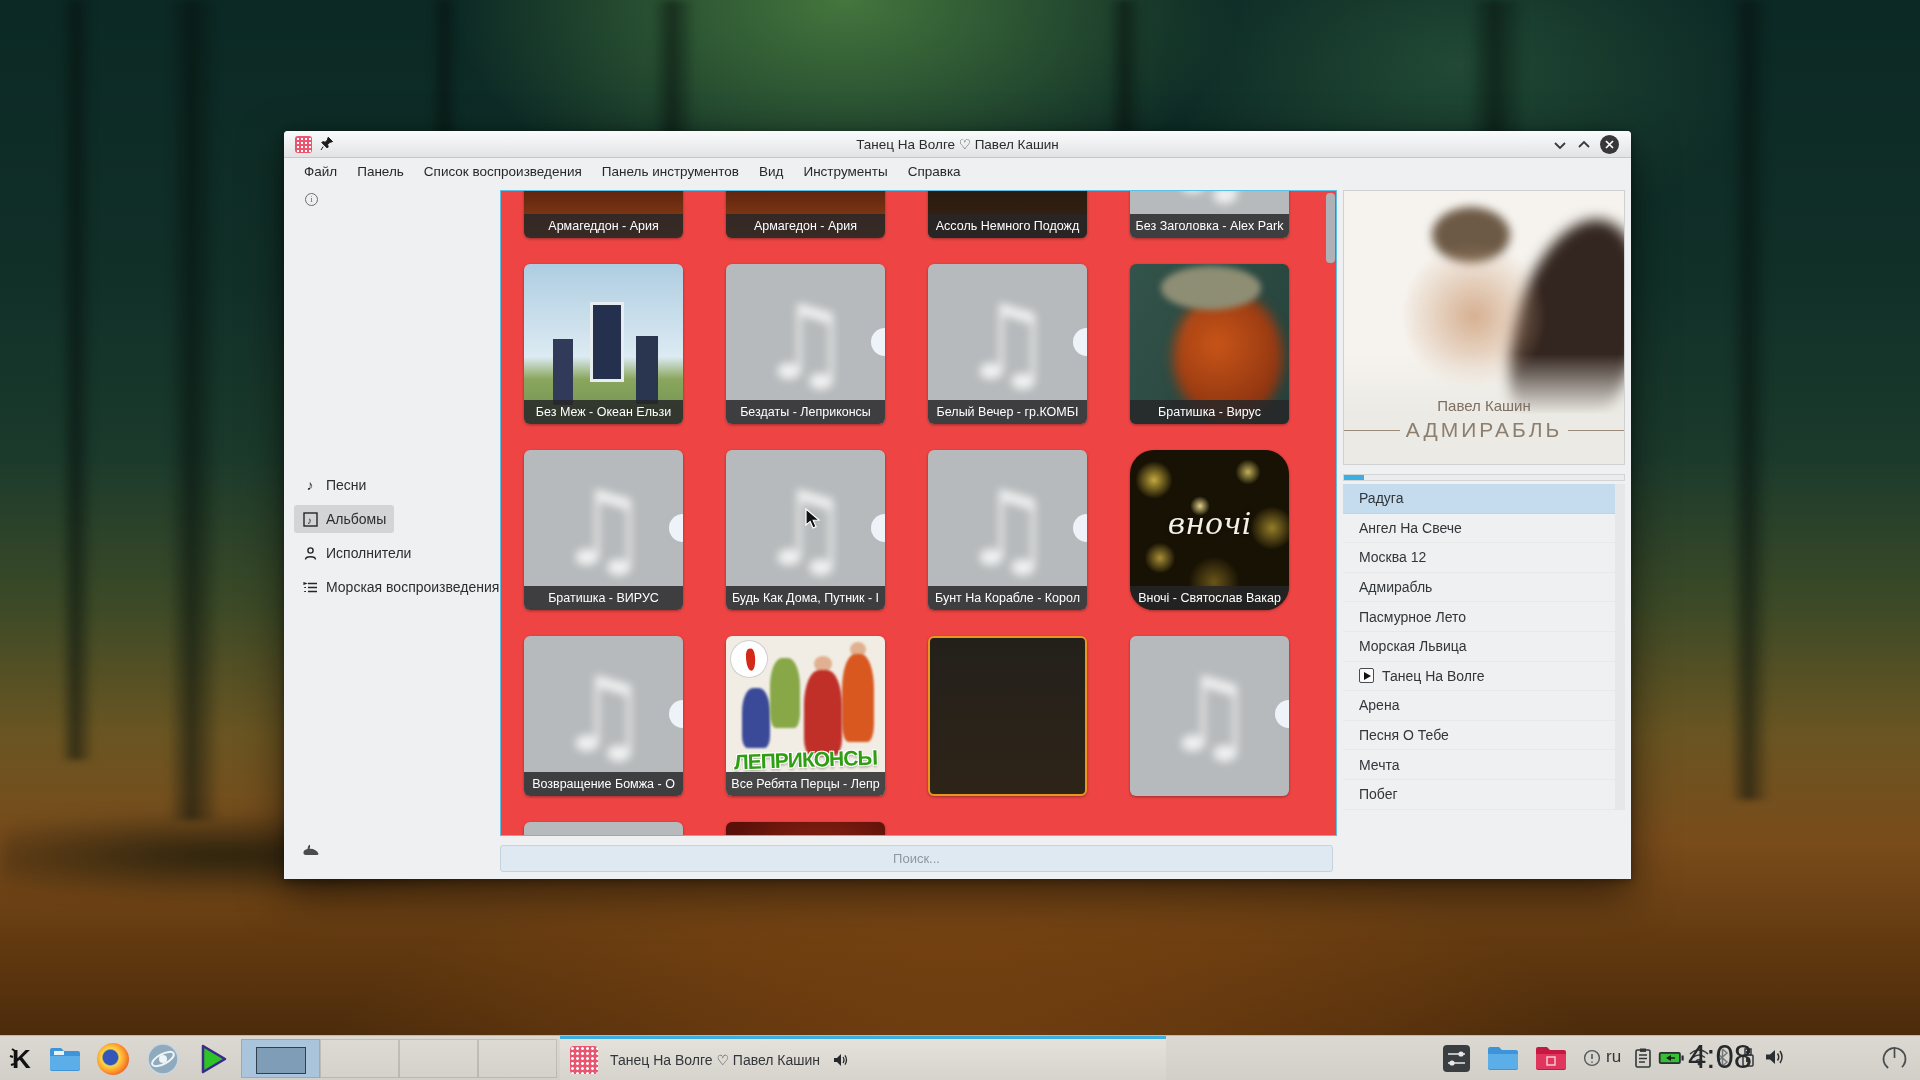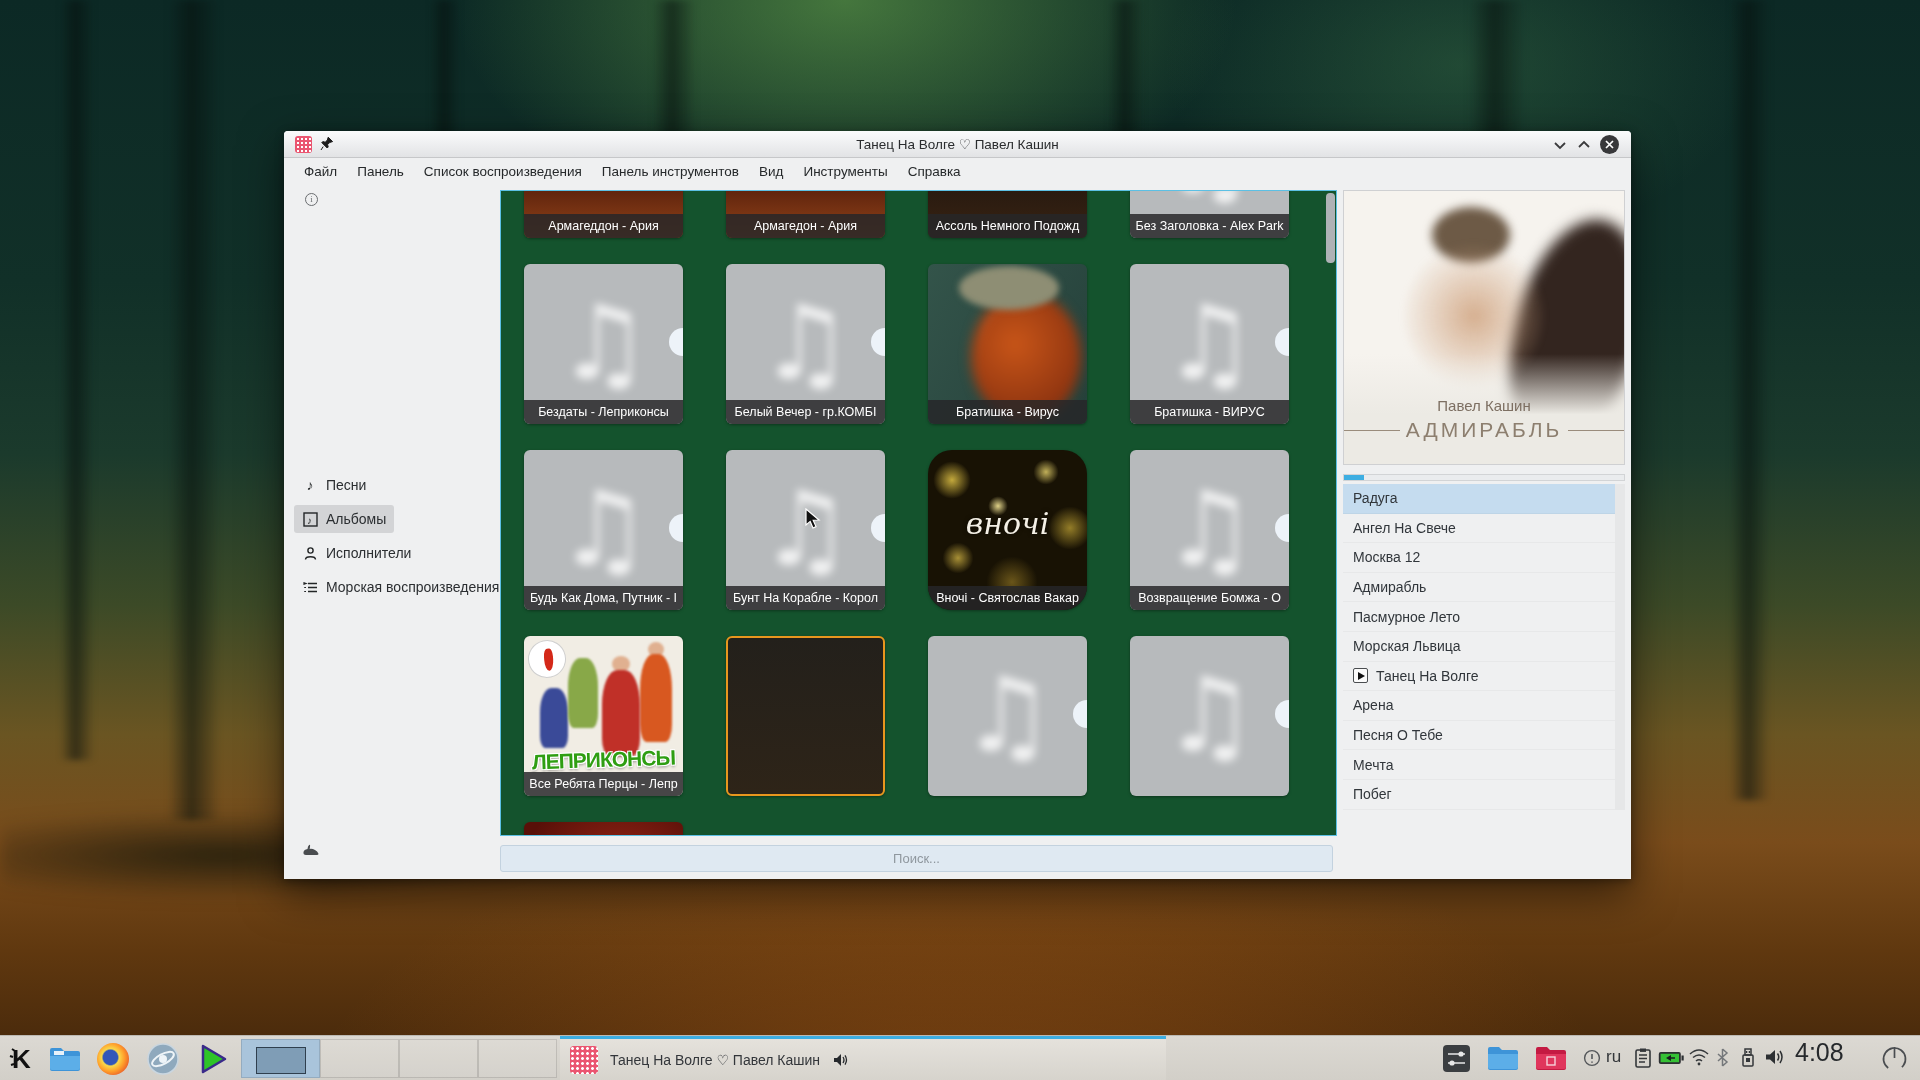--- a/index.html
+++ b/index.html
@@ -48,21 +48,21 @@
   #sidebar-nav { position:absolute; left:10px; top:340px; width:200px; }
   .side-item { display:flex; align-items:center; gap:8px; padding:6px 8px; margin-bottom:6px;
     font-size:14px; color:#2b2e31; border-radius:3px; width:max-content; }
   .side-item.selected { background:#d3d4d6; }
   .side-icon { width:16px; height:16px; display:inline-flex; align-items:center; justify-content:center;
     font-size:14px; color:#232627; }
   #rabbit { position:absolute; left:18px; top:712px; }
 
   
   #grid-panel { position:absolute; left:216px; top:59px; width:837px; height:646px;
-    border:1px solid #5cc0e4; background:#14532d; overflow:hidden; }
+    border:1px solid #5cc0e4; background:#ef4444; overflow:hidden; }
   #album-grid { position:absolute; left:23px; top:-113px; display:grid;
     grid-template-columns:repeat(4,159px); column-gap:43px; row-gap:26px; }
   .album-card { position:relative; width:159px; height:160px; border-radius:6px; overflow:hidden;
     box-shadow:0 1px 3px rgba(0,0,0,.35); cursor:pointer; }
   .album-label { position:absolute; left:0; right:0; bottom:0; height:24px; line-height:24px;
     background:rgba(38,38,40,.84); color:#fff; font-size:12.5px; text-align:center;
     white-space:nowrap; overflow:hidden; padding:0 4px; z-index:3; }
 
   .art-placeholder { background:#b7babc; }
   .art-placeholder::before { content:"♫"; position:absolute; left:0; right:0; top:18px;
@@ -142,21 +142,21 @@
   #cover-artist { position:absolute; left:0; right:0; bottom:50px; text-align:center;
     font-size:15px; color:#7d6f62; z-index:2; }
   #cover-album { position:absolute; left:0; right:0; bottom:22px; display:flex; align-items:center;
     gap:6px; z-index:2; color:#8d7f6f; }
   #cover-album .rule { flex:1; height:1px; background:#9a8c7c; }
   #cover-album .name { font-size:21px; letter-spacing:3px; }
   #np-progress { position:absolute; left:0; top:284px; width:282px; height:7px;
     background:#eaecee; border:1px solid #d2d4d6; }
   #np-progress-fill { height:100%; background:#3daee2; }
   #track-list { position:absolute; left:0; top:294px; width:272px; }
-  .track-row { height:29.6px; display:flex; align-items:center; padding-left:10px; gap:8px;
+  .track-row { height:29.6px; display:flex; align-items:center; padding-left:16px; gap:8px;
     font-size:14px; color:#31363b; border-bottom:1px solid rgba(0,0,0,.03); cursor:pointer; }
   .track-row.selected { background:#c5dcef; }
   .track-play-icon { display:none; width:15px; height:15px; border:1px solid #4a4d50; background:#fbfbfb;
     border-radius:2px; align-items:center; justify-content:center; }
   .track-play-icon::before { content:""; width:0; height:0; margin-left:1px;
     border-left:7px solid #111; border-top:4.5px solid transparent; border-bottom:4.5px solid transparent; }
   .track-row.playing .track-play-icon { display:flex; }
   #list-gutter { position:absolute; left:272px; top:294px; width:10px; height:326px; background:#e6e7e8; }
 
   
@@ -173,21 +173,21 @@
   .pager-cell.active::before { content:""; position:absolute; left:14px; top:7px; width:48px; height:25px;
     background:#7f9db6; border:1px solid #2f3f4e; }
   #task-button { position:absolute; left:560px; top:0; width:606px; height:45px;
     border-top:3px solid #3daee2; background:linear-gradient(#e5e2dc,#d6d3cc);
     display:flex; align-items:center; padding-left:10px; gap:12px; cursor:pointer; }
   #task-icon { width:28px; height:28px; border-radius:4px; background-color:#ea5570;
     background-image:radial-gradient(#ffffff 1.2px, transparent 1.6px); background-size:5px 5px; }
   #task-label { font-size:14px; color:#33363a; }
   .tray-icon { position:absolute; cursor:pointer; display:flex; align-items:center; justify-content:center; }
   #kbd-layout { position:absolute; left:1606px; top:11px; font-size:17px; color:#34373a; cursor:pointer; }
-  #clock { position:absolute; left:1795px; top:2px; font-size:25px; color:#26292c; cursor:pointer; }
+  #clock { position:absolute; left:1688px; top:2px; font-size:33px; color:#26292c; cursor:pointer; }
 </style>
 </head>
 <body>
 
 <div id="desktop">
   <div class="trunk" style="left:60px;width:34px;height:760px"></div>
   <div class="trunk" style="left:168px;width:52px;height:820px"></div>
   <div class="trunk" style="left:430px;width:30px;height:700px"></div>
   <div class="trunk" style="left:652px;width:44px;height:780px"></div>
   <div class="trunk" style="left:1108px;width:36px;height:740px"></div>
@@ -301,20 +301,28 @@
     <div class="album-label">Ассоль Немного Подожд</div>
   </div>
         <div class="album-card art-placeholder">
     <span class="cover-text-left"></span>
     <span class="cover-text-right"></span>
     <span class="cover-script"></span>
     <span class="cover-graffiti"></span>
 
     <div class="album-label">Без Заголовка - Alex Park</div>
   </div>
+        <div class="album-card art-doors">
+    <span class="cover-text-left"></span>
+    <span class="cover-text-right"></span>
+    <span class="cover-script"></span>
+    <span class="cover-graffiti"></span>
+
+    <div class="album-label">Без Меж - Океан Ельзи</div>
+  </div>
         <div class="album-card art-placeholder">
     <span class="cover-text-left"></span>
     <span class="cover-text-right"></span>
     <span class="cover-script"></span>
     <span class="cover-graffiti"></span>
 
     <div class="album-label">Бездаты - Леприконсы</div>
   </div>
         <div class="album-card art-placeholder">
     <span class="cover-text-left"></span>

